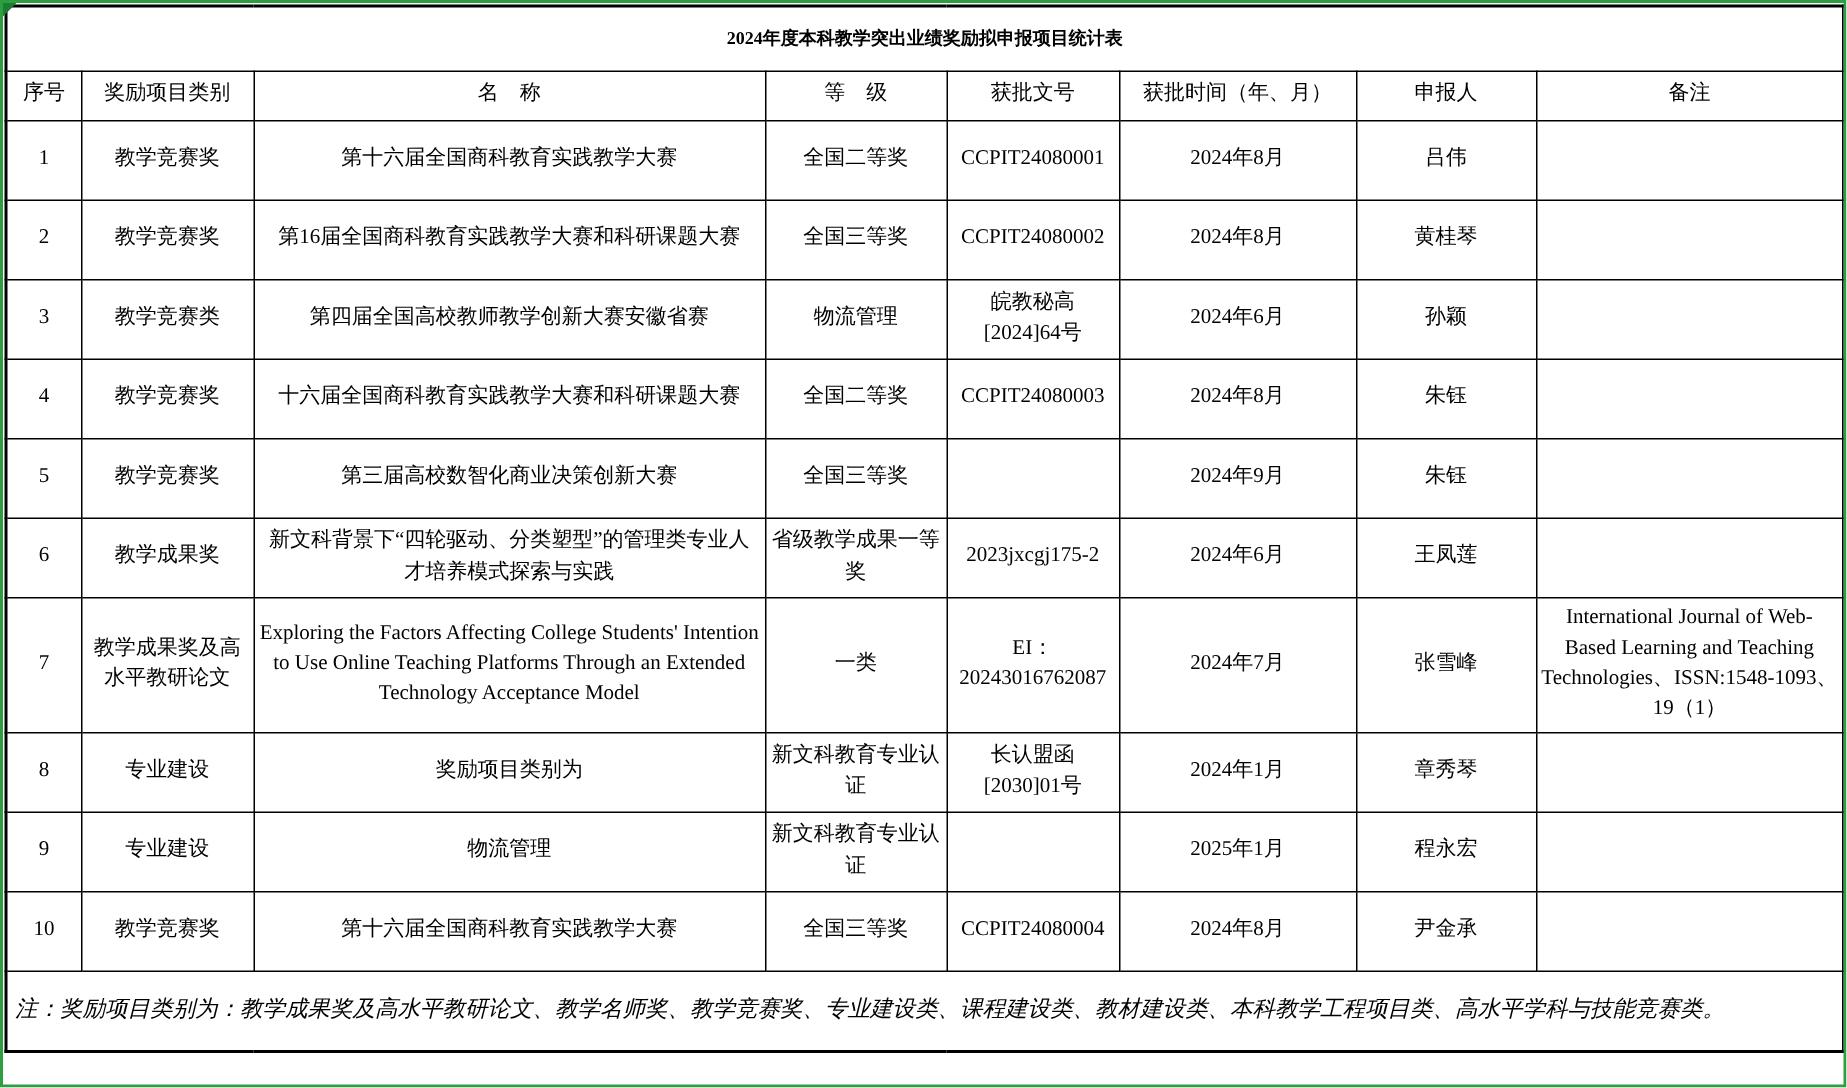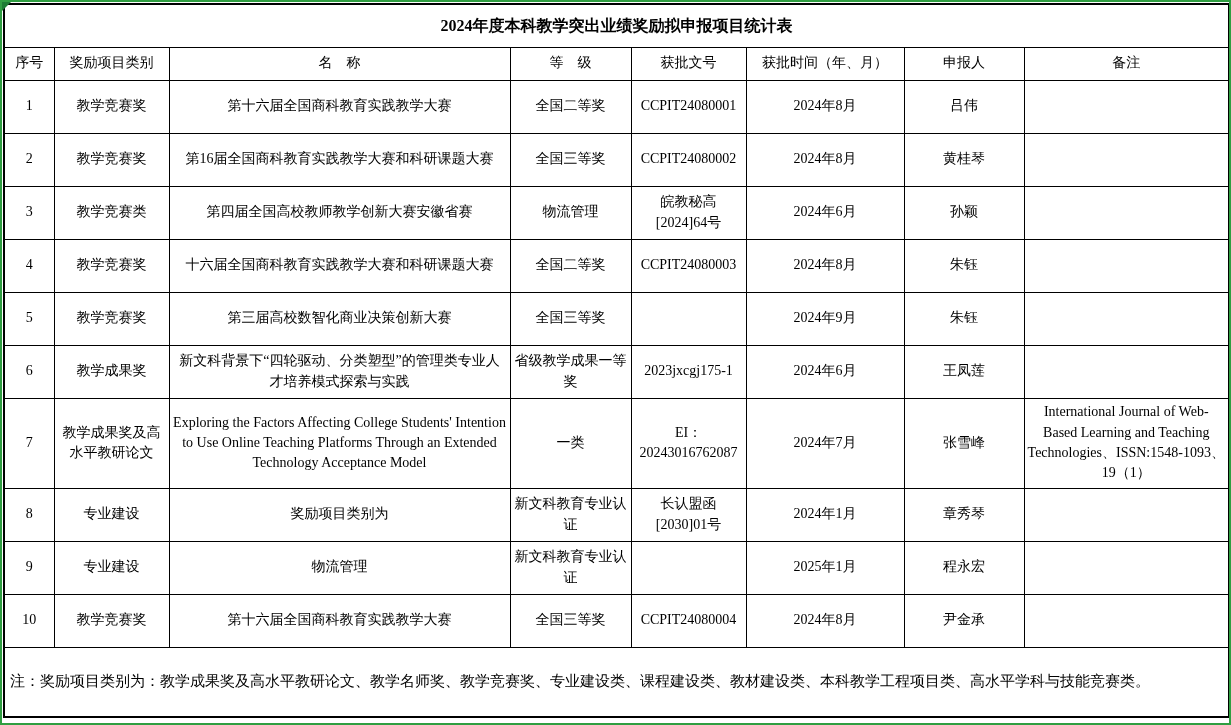--- a/index.html
+++ b/index.html
@@ -37,33 +37,34 @@
     text-align: center;
     vertical-align: middle;
     font-size: 14px;
     line-height: 1.45;
     color: #000000;
     font-weight: normal;
     word-wrap: break-word;
     overflow-wrap: break-word;
   }
   tr.title-row td {
-    font-size: 16px;
+    font-size: 12px;
     font-weight: bold;
     height: 43px;
     border-bottom: 1px solid #000;
   }
   tr.header-row th { height: 33px; font-size: 14px; }
   tr.r-std  { height: 53px; }
   tr.r-tall { height: 90px; }
   tr.note-row td {
-    height: 70px;
+    height: 54px;
     text-align: left;
     font-size: 15px;
     padding-left: 5px;
+    font-style: italic;
   }
 </style>
 </head>
 <body>
 
 <div class="page">
   <div class="corner-triangle"></div>
 
   <table class="stat-table">
     <colgroup>
@@ -146,21 +147,21 @@
       <td>2024年9月</td>
       <td>朱钰</td>
       <td></td>
     </tr>
 
     <tr class="r-std">
       <td>6</td>
       <td>教学成果奖</td>
       <td>新文科背景下“四轮驱动、分类塑型”的管理类专业人才培养模式探索与实践</td>
       <td>省级教学成果一等奖</td>
-      <td>2023jxcgj175-1</td>
+      <td>2023jxcgj175-2</td>
       <td>2024年6月</td>
       <td>王凤莲</td>
       <td></td>
     </tr>
 
     <tr class="r-tall">
       <td>7</td>
       <td>教学成果奖及高水平教研论文</td>
       <td>Exploring the Factors Affecting College Students' Intention to Use Online Teaching Platforms Through an Extended Technology Acceptance Model</td>
       <td>一类</td>

